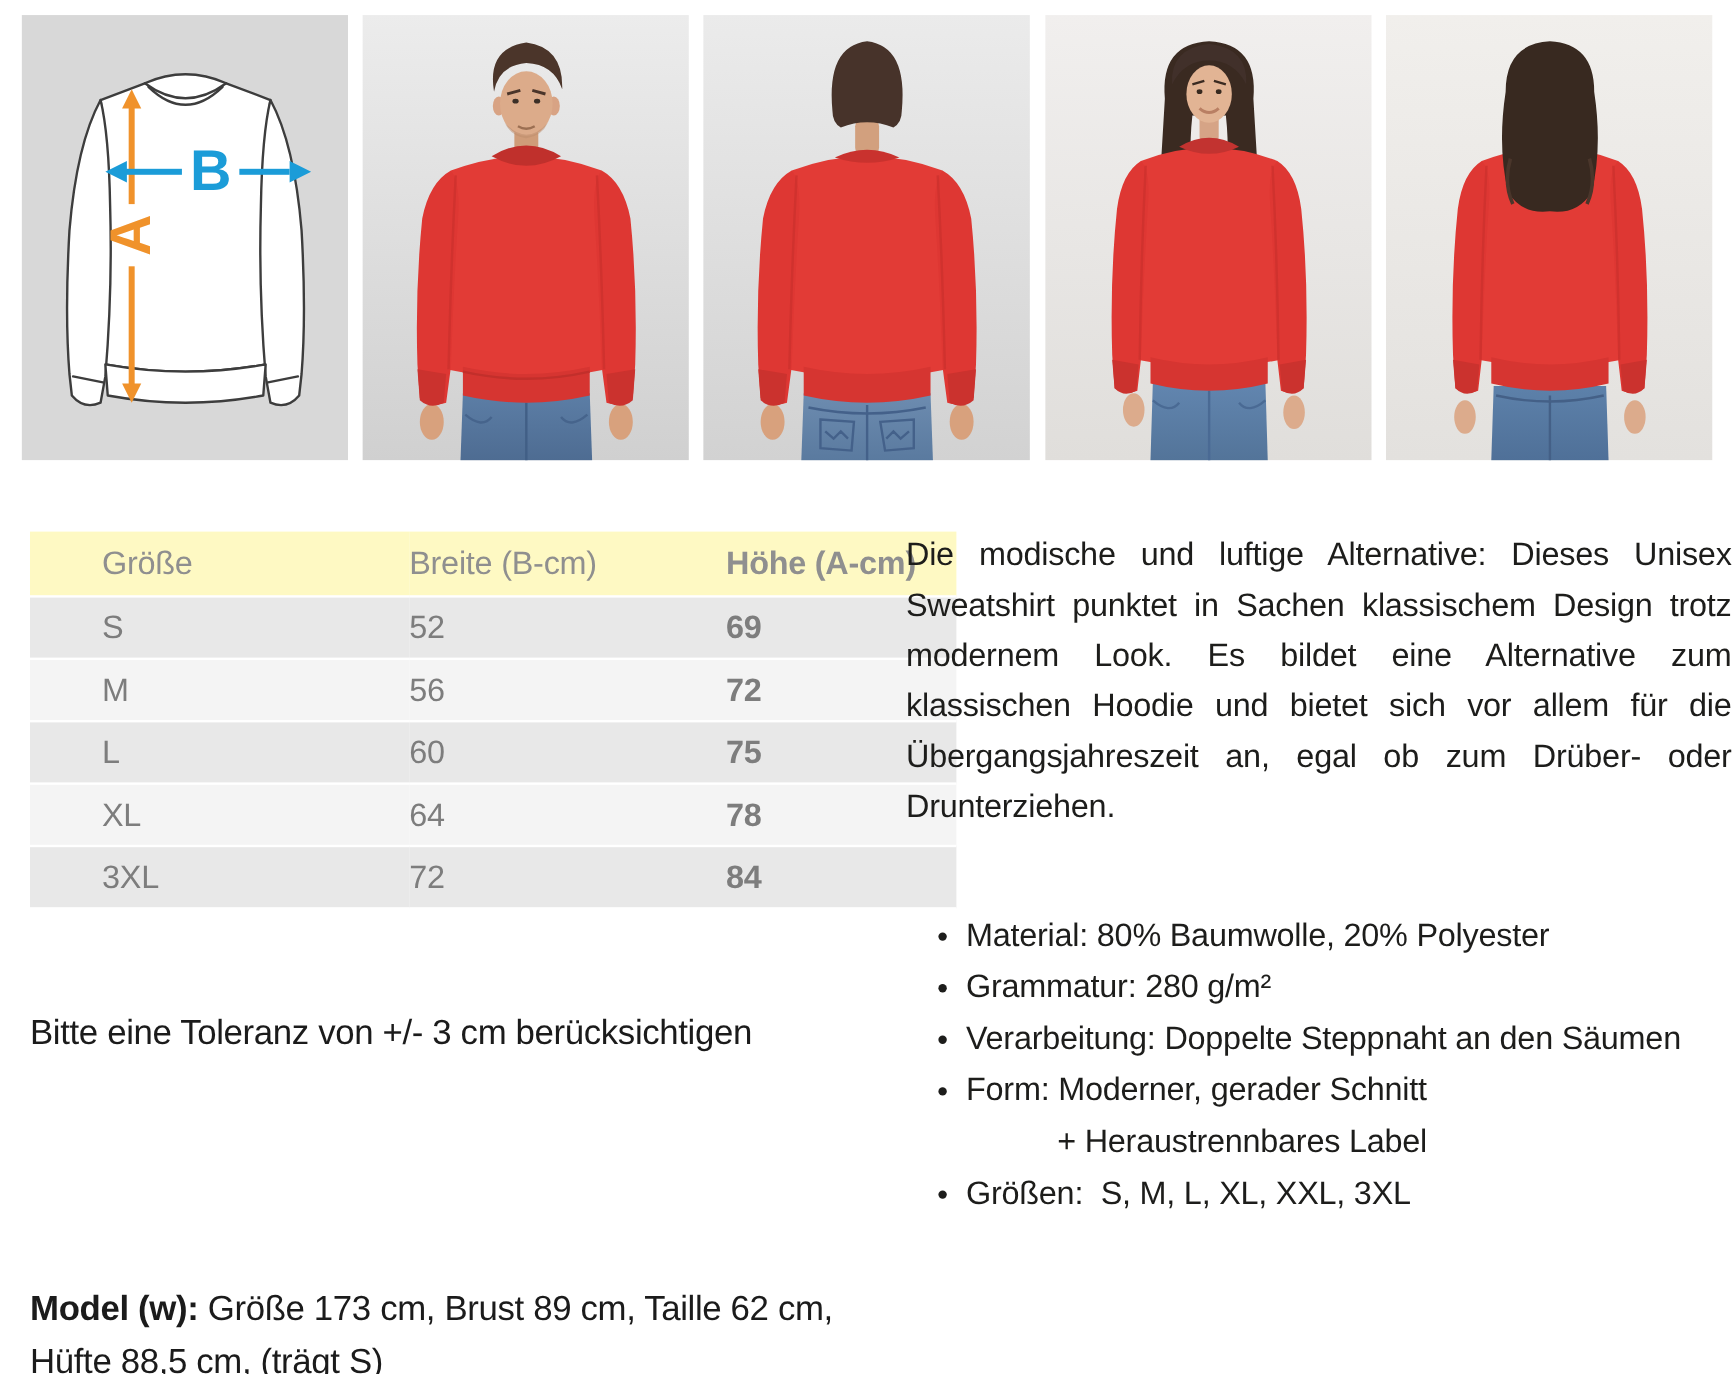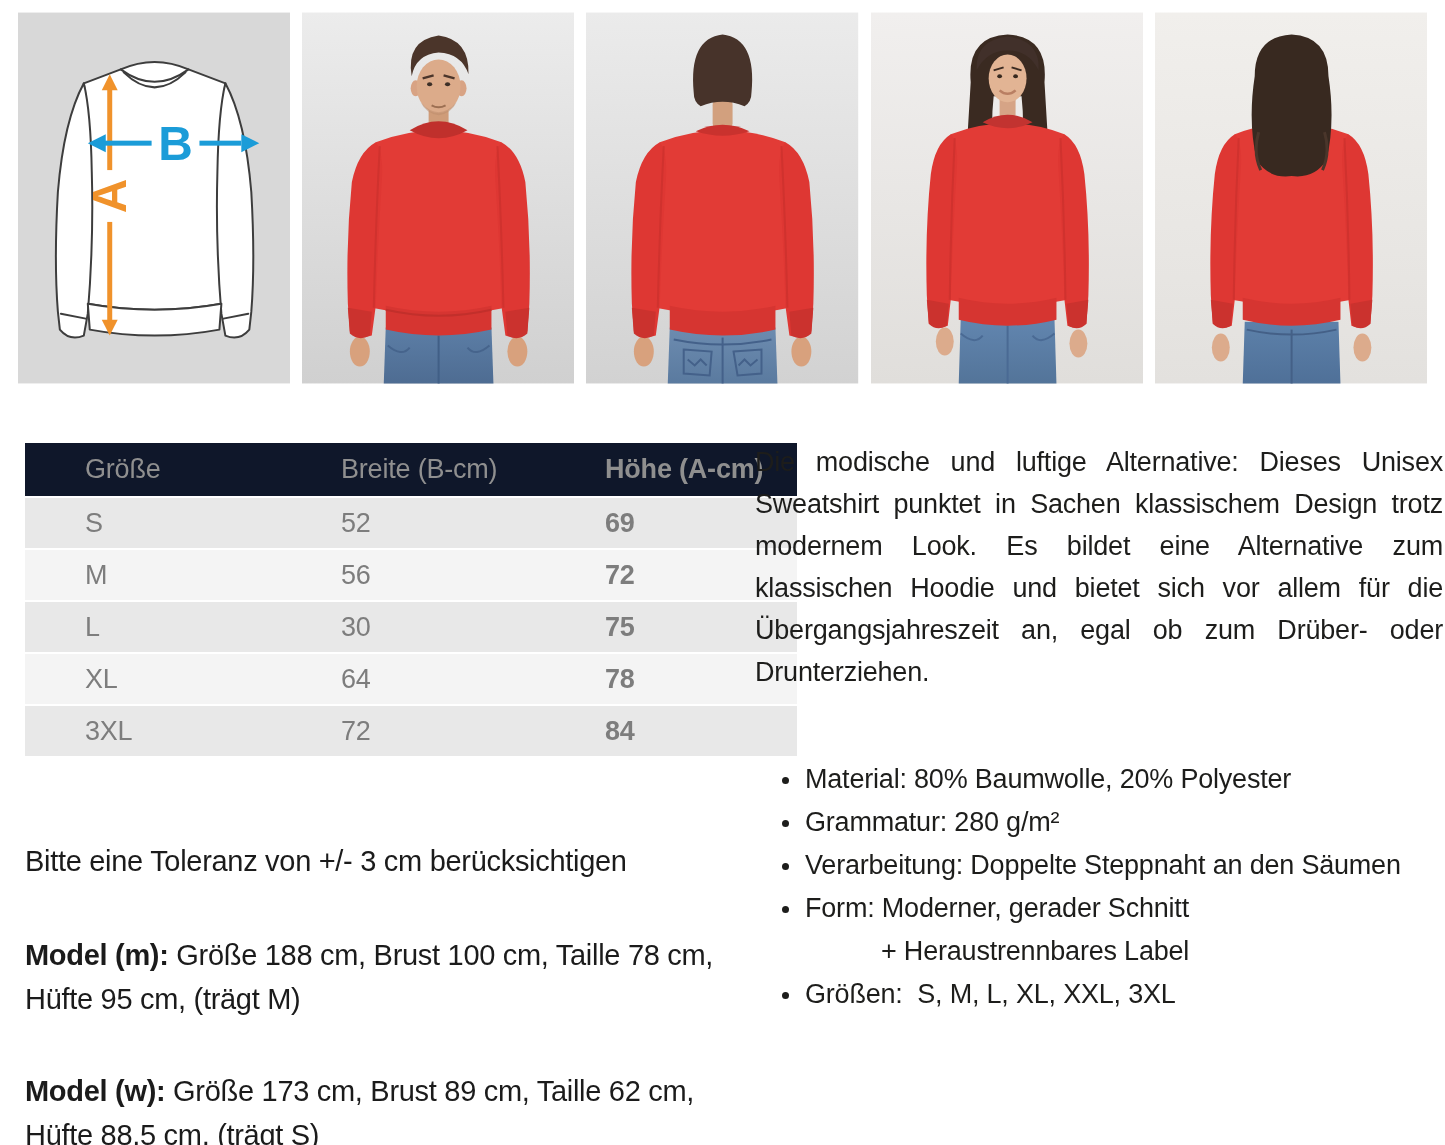--- a/index.html
+++ b/index.html
@@ -8,21 +8,21 @@
 
   
   .gallery{position:absolute;left:18px;top:12px;width:1409px;height:372px;
            display:grid;grid-template-columns:repeat(5,1fr);gap:12px;}
   .cell{margin:0;width:100%;height:100%;}
   .cell svg{display:block;width:100%;height:100%;}
 
   
   .size-table{position:absolute;left:25px;top:443px;width:712px;border-collapse:collapse;
               font-size:27px;letter-spacing:-0.2px;table-layout:fixed;}
-  .size-table th{font-weight:400;color:#8f8f8f;text-align:left;height:53px;background:#0f172a;}
+  .size-table th{font-weight:400;color:#8f8f8f;text-align:left;height:53px;background:#fef9c3;}
   .size-table td{color:#7d7d7d;height:50px;}
   .size-table th,.size-table td{padding:0;border-bottom:2px solid #ffffff;}
   .size-table th:nth-child(1),.size-table td:nth-child(1){width:256px;padding-left:60px;}
   .size-table th:nth-child(2),.size-table td:nth-child(2){width:264px;}
   .size-table th:nth-child(3),.size-table td:nth-child(3){width:192px;font-weight:bold;}
   .size-table tbody tr:nth-child(odd) td{background:#e8e8e8;}
   .size-table tbody tr:nth-child(even) td{background:#f4f4f4;}
 
   .tolerance{position:absolute;left:25px;top:816px;font-size:29px;color:#1b1b1b;letter-spacing:-0.3px;}
 
@@ -242,39 +242,38 @@
         <td>52</td>
         <td>69</td>
       </tr>
       <tr>
         <td>M</td>
         <td>56</td>
         <td>72</td>
       </tr>
       <tr>
         <td>L</td>
-        <td>30</td>
+        <td>60</td>
         <td>75</td>
       </tr>
       <tr>
         <td>XL</td>
         <td>64</td>
         <td>78</td>
       </tr>
       <tr>
         <td>3XL</td>
         <td>72</td>
         <td>84</td>
       </tr>
     </tbody>
   </table>
 
   <p class="tolerance">Bitte eine Toleranz von +/- 3 cm berücksichtigen</p>
 
-  <p class="model model-m"><b>Model (m):</b><span> Größe 188 cm, Brust 100 cm, Taille 78 cm, Hüfte 95 cm, (trägt M)</span></p>
 
   <p class="model model-w"><b>Model (w):</b><span> Größe 173 cm, Brust 89 cm, Taille 62 cm, Hüfte 88,5 cm, (trägt S)</span></p>
 
   <p class="desc">Die modische und luftige Alternative: Dieses Unisex Sweatshirt punktet in Sachen klassischem Design trotz modernem Look. Es bildet eine Alternative zum klassischen Hoodie und bietet sich vor allem für die Übergangsjahreszeit an, egal ob zum Drüber- oder Drunterziehen.</p>
 
   <ul class="features">
     <li class="bullet">Material: 80% Baumwolle, 20% Polyester</li>
     <li class="bullet">Grammatur: 280 g/m²</li>
     <li class="bullet">Verarbeitung: Doppelte Steppnaht an den Säumen</li>
     <li class="bullet">Form: Moderner, gerader Schnitt</li>

